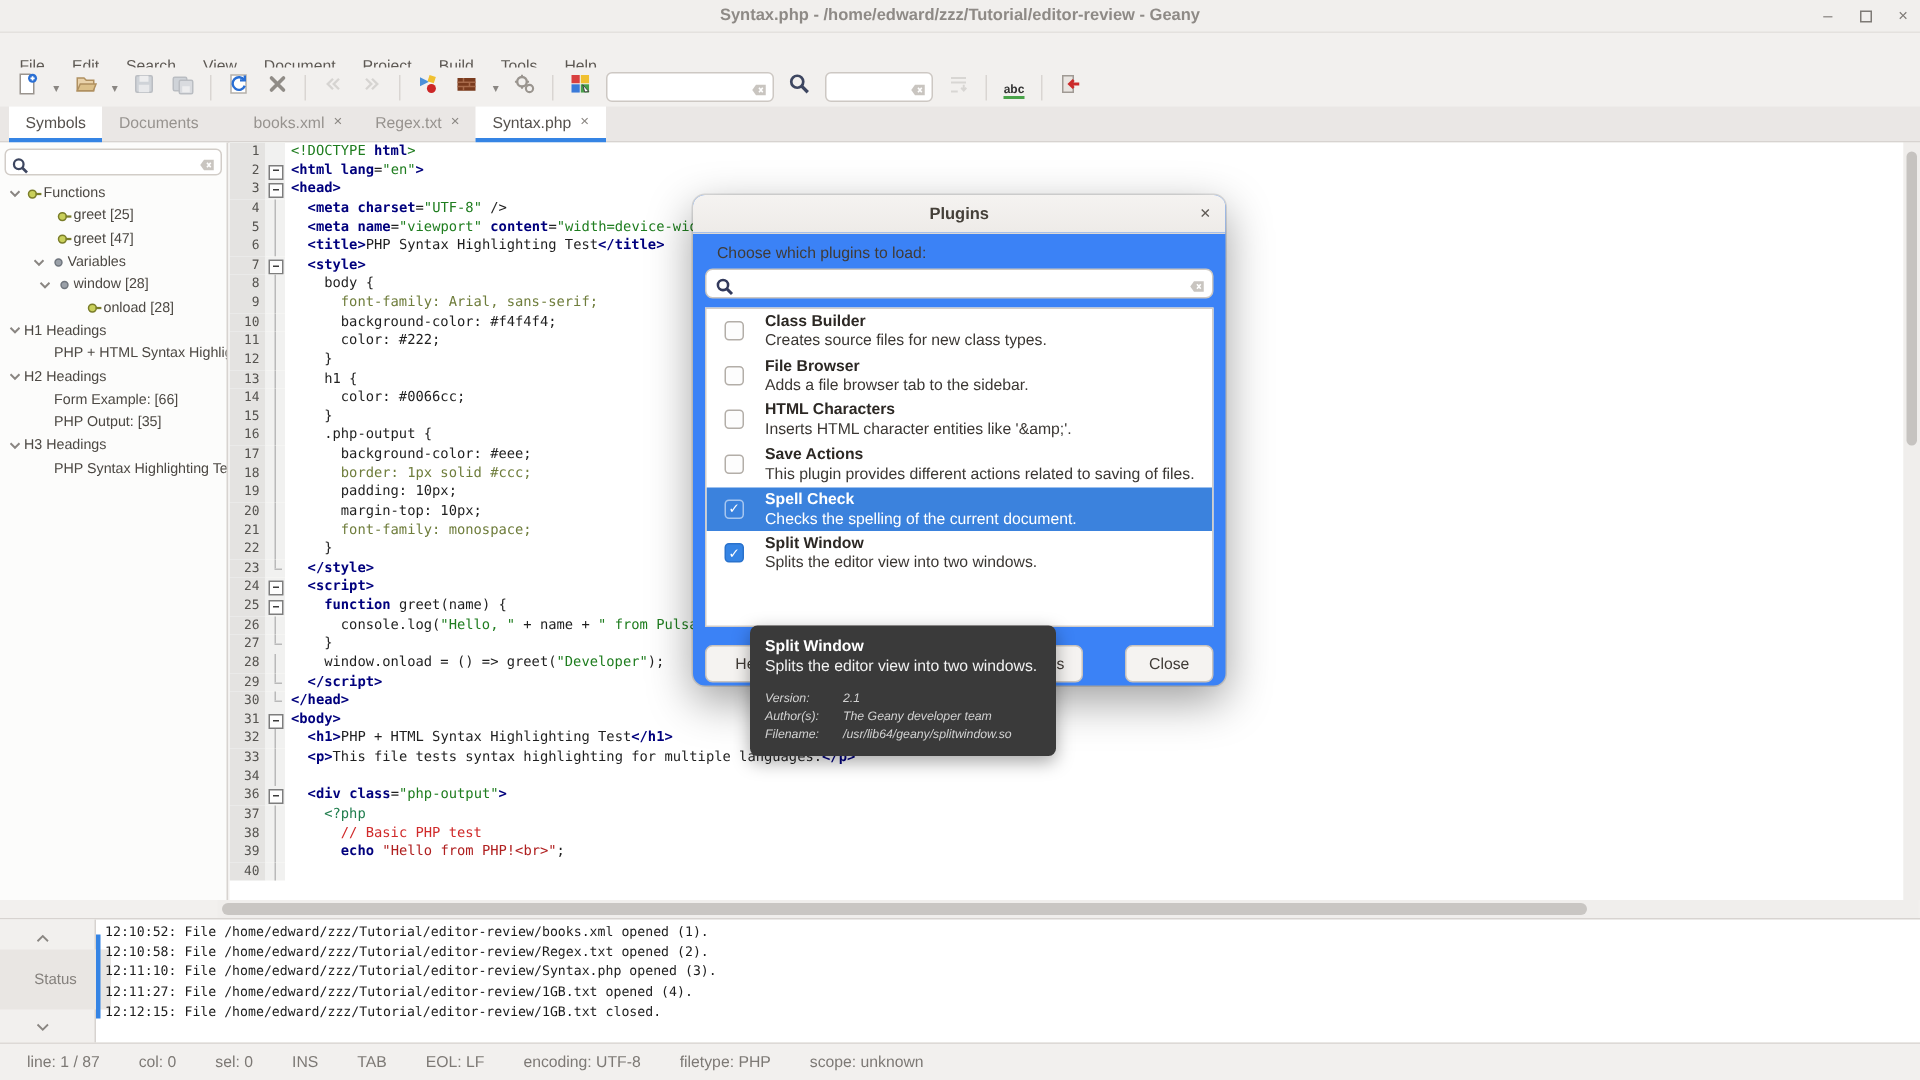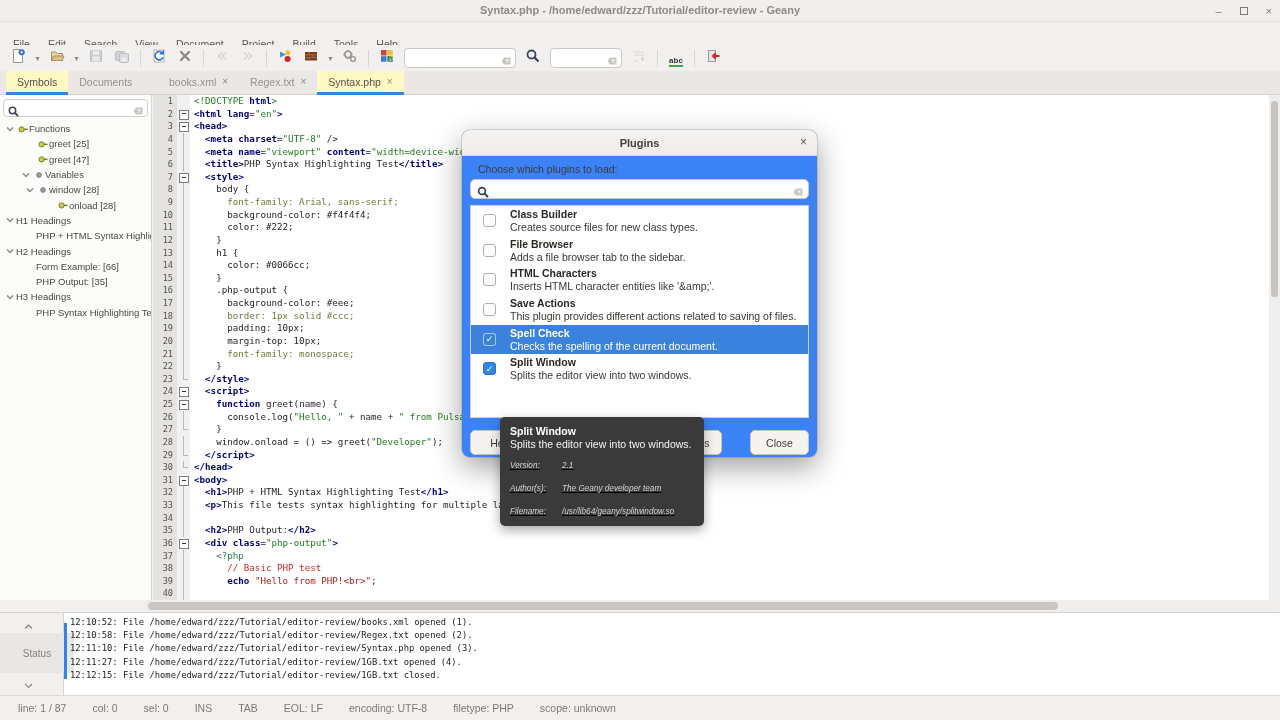--- a/index.html
+++ b/index.html
@@ -29,21 +29,21 @@
   .tentry .clr { position:absolute; right:3px; top:4px; }
   .tentry.search { width:112px; }
   .tentry.goto { width:72px; }
   .abc { font-size:8px; font-weight:bold; color:#333; border-bottom:2px solid #49a349; line-height:1.2; }
 
   
   .tabrow { position:absolute; left:0; top:71px; width:1280px; height:24px; background:#eae7e5; border-bottom:1px solid #d7d3d0; display:flex; }
   .side-tabs { width:152px; display:flex; padding-left:6px; }
   .doc-tabs { display:flex; padding-left:6px; }
   .stab,.dtab { display:flex; align-items:center; gap:6px; padding:0 11px; font-size:10.5px; color:#97938f; height:24px; border-bottom:3px solid transparent; }
-  .stab.active,.dtab.active { color:#55514d; background:#fef9c3; border-bottom:3px solid #3584e4; }
+  .stab.active,.dtab.active { color:#55514d; background:#ffffff; border-bottom:3px solid #3584e4; }
   .dtab .x { color:#8a8682; font-size:10px; }
 
   
   .sidebar { position:absolute; left:0; top:95px; width:152px; height:505px; background:#fcfcfb; border-right:1px solid #d7d3d0; overflow:hidden; }
   .sbsearch { position:relative; margin:4px 3px; height:18px; background:#fff; border:1px solid #d2cdc8; border-radius:4px; display:flex; align-items:center; }
   .sbsearch input { border:none; outline:none; background:transparent; width:100%; font-size:9.5px; padding:0 16px 0 20px; }
   .sbsearch .mag { position:absolute; left:4px; top:3px; }
   .sbsearch .clr { position:absolute; right:3px; top:3px; }
   .trow { display:flex; align-items:center; height:15.3px; font-size:9.5px; color:#4c4843; white-space:nowrap; overflow:hidden; }
   .chev { width:12px; display:flex; justify-content:center; flex:none; }
@@ -112,21 +112,21 @@
   .prow.sel .cb.on { background:#3b82dd; border-color:rgba(255,255,255,.55); }
   .dbtn { position:absolute; top:300px; height:25px; background:#f5f3f1; border:1px solid #c9c3bd; border-radius:5px; font-size:10.5px; color:#403b36; display:flex; align-items:center; justify-content:center; }
   .btn-help { left:8px; width:62px; }
   .btn-keys { left:178px; width:82px; }
   .btn-close { left:288px; width:59px; }
 
   
   .tooltip { position:absolute; left:500px; top:417px; width:204px; background:#3a3a3a; border-radius:5px; padding:8px 10px 9px 10px; z-index:20; box-shadow:0 4px 12px rgba(0,0,0,.35); }
   .ttitle { font-size:10.5px; font-weight:bold; color:#fff; line-height:13px; }
   .tdesc { font-size:10.5px; color:#f2f2f2; line-height:13px; }
-  .tmeta { margin-top:9px; display:grid; grid-template-columns:52px 1fr; row-gap:12px;text-decoration:underline; }
+  .tmeta { margin-top:9px; display:grid; grid-template-columns:52px 1fr; row-gap:1px; }
   .tmeta span { font-size:8.2px; font-style:italic; color:#d2d2d2; line-height:11px; white-space:nowrap; }
 </style>
 </head>
 <body>
 
 <div id="app">
 
   <div class="titlebar">
     <span class="title">Syntax.php - /home/edward/zzz/Tutorial/editor-review - Geany</span>
     <span class="winbtns">
@@ -586,25 +586,20 @@
         <span class="num">33</span>
         <span class="fold v"></span>
         <span class="code"><span class="sg-p">  </span><span class="sg-t">&lt;p&gt;</span><span class="sg-p">This file tests syntax highlighting for multiple languages.</span><span class="sg-t">&lt;/p&gt;</span></span>
       </div>
       <div class="line">
         <span class="num">34</span>
         <span class="fold v"></span>
         <span class="code"></span>
       </div>
       <div class="line">
-        <span class="num">35</span>
-        <span class="fold v"></span>
-        <span class="code"><span class="sg-p">  </span><span class="sg-t">&lt;h2&gt;</span><span class="sg-p">PHP Output:</span><span class="sg-t">&lt;/h2&gt;</span></span>
-      </div>
-      <div class="line">
         <span class="num">36</span>
         <span class="fold b"></span>
         <span class="code"><span class="sg-p">  </span><span class="sg-t">&lt;div</span><span class="sg-p"> </span><span class="sg-t">class</span><span class="sg-p">=</span><span class="sg-s">"php-output"</span><span class="sg-t">&gt;</span></span>
       </div>
       <div class="line">
         <span class="num">37</span>
         <span class="fold v"></span>
         <span class="code"><span class="sg-p">    </span><span class="sg-g">&lt;?php</span></span>
       </div>
       <div class="line">

